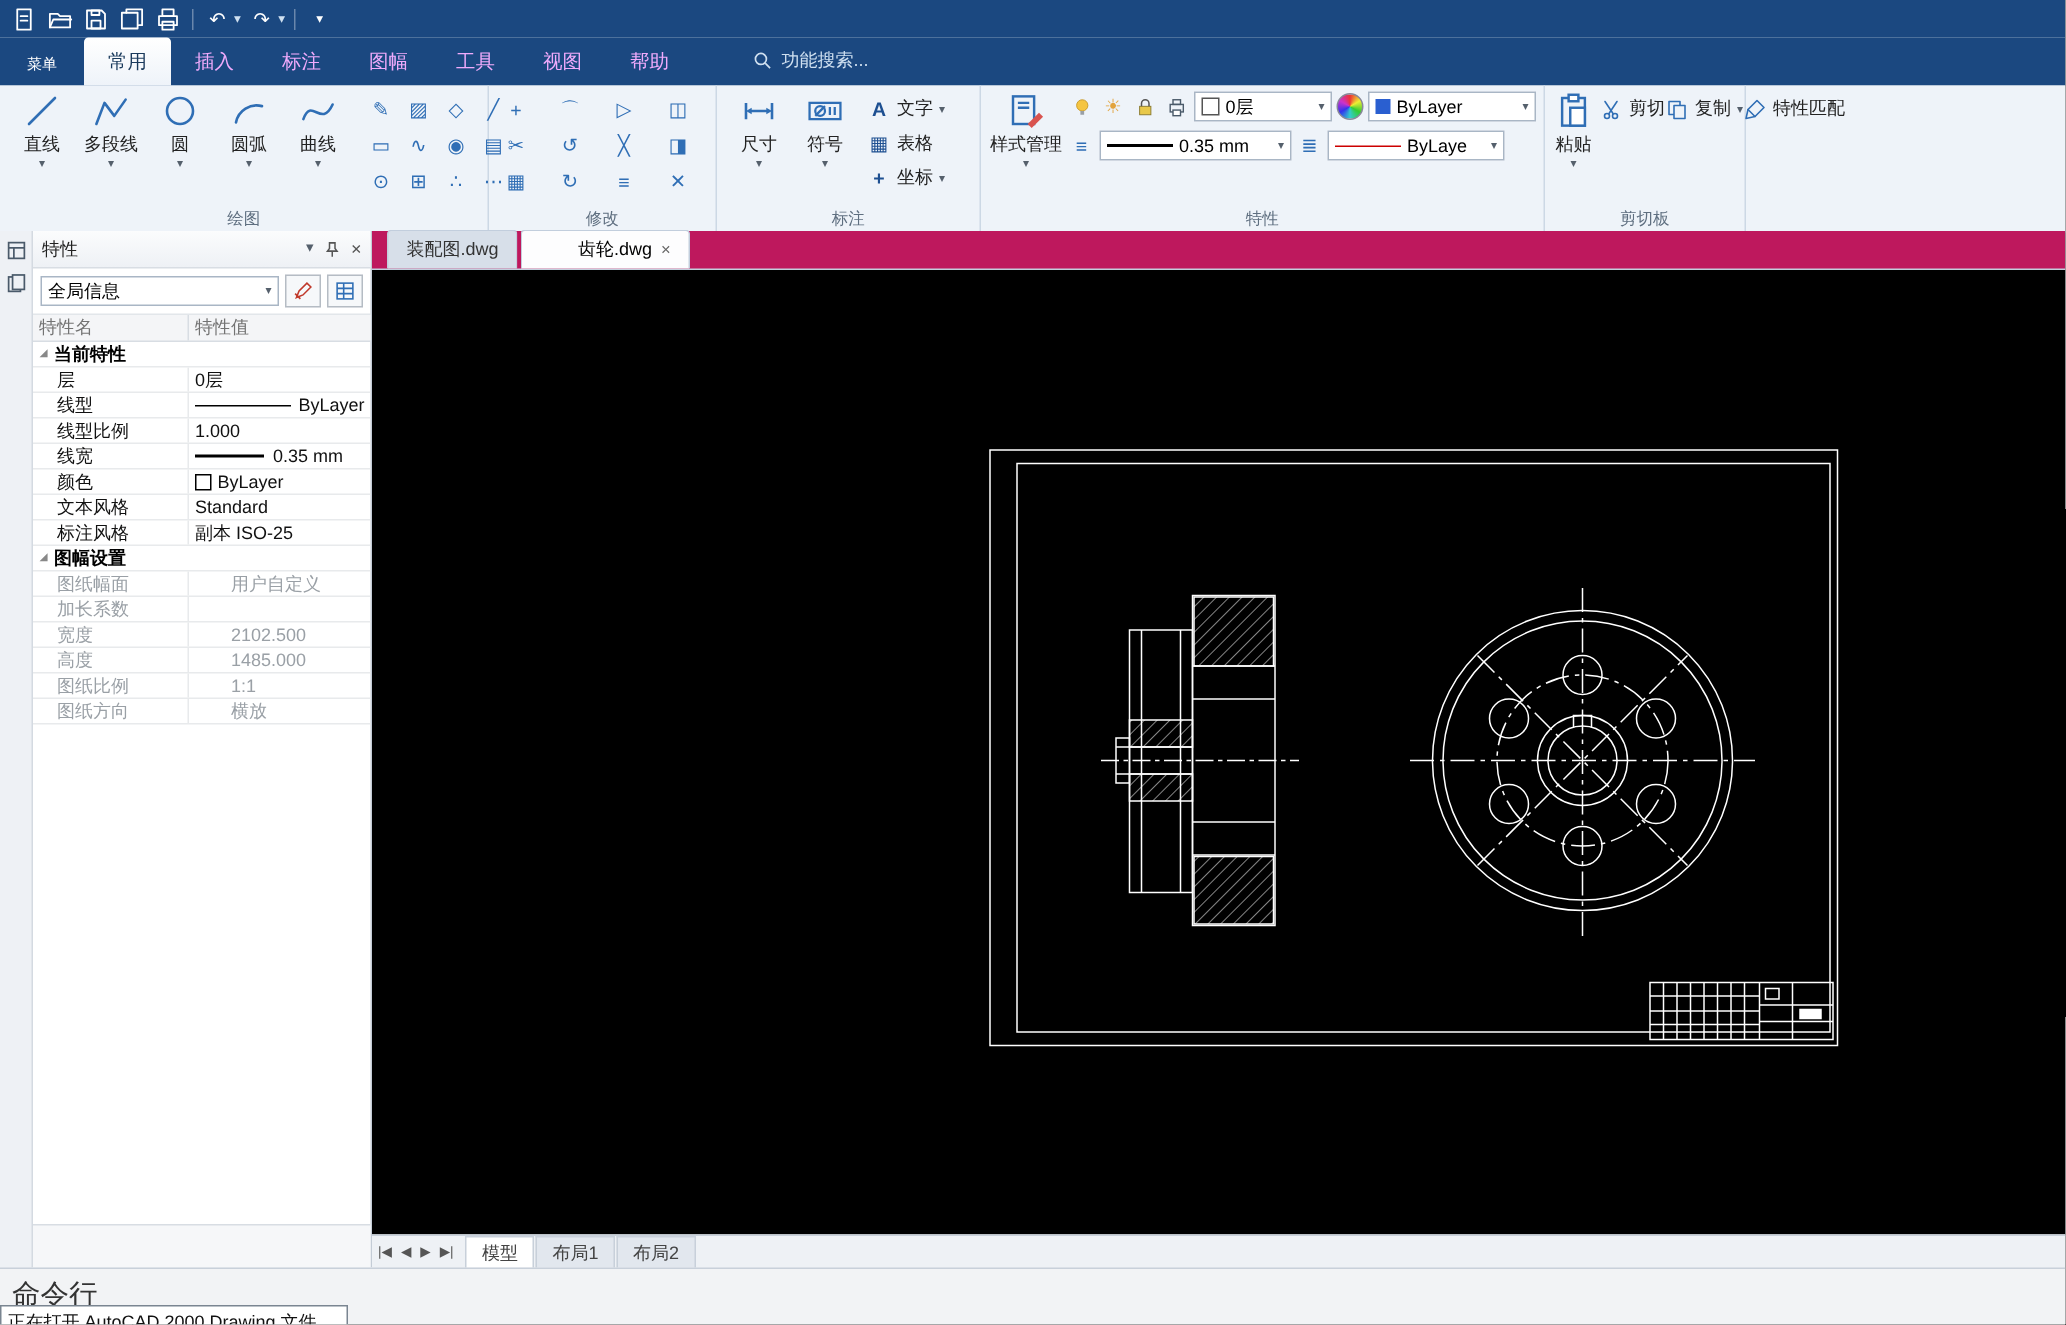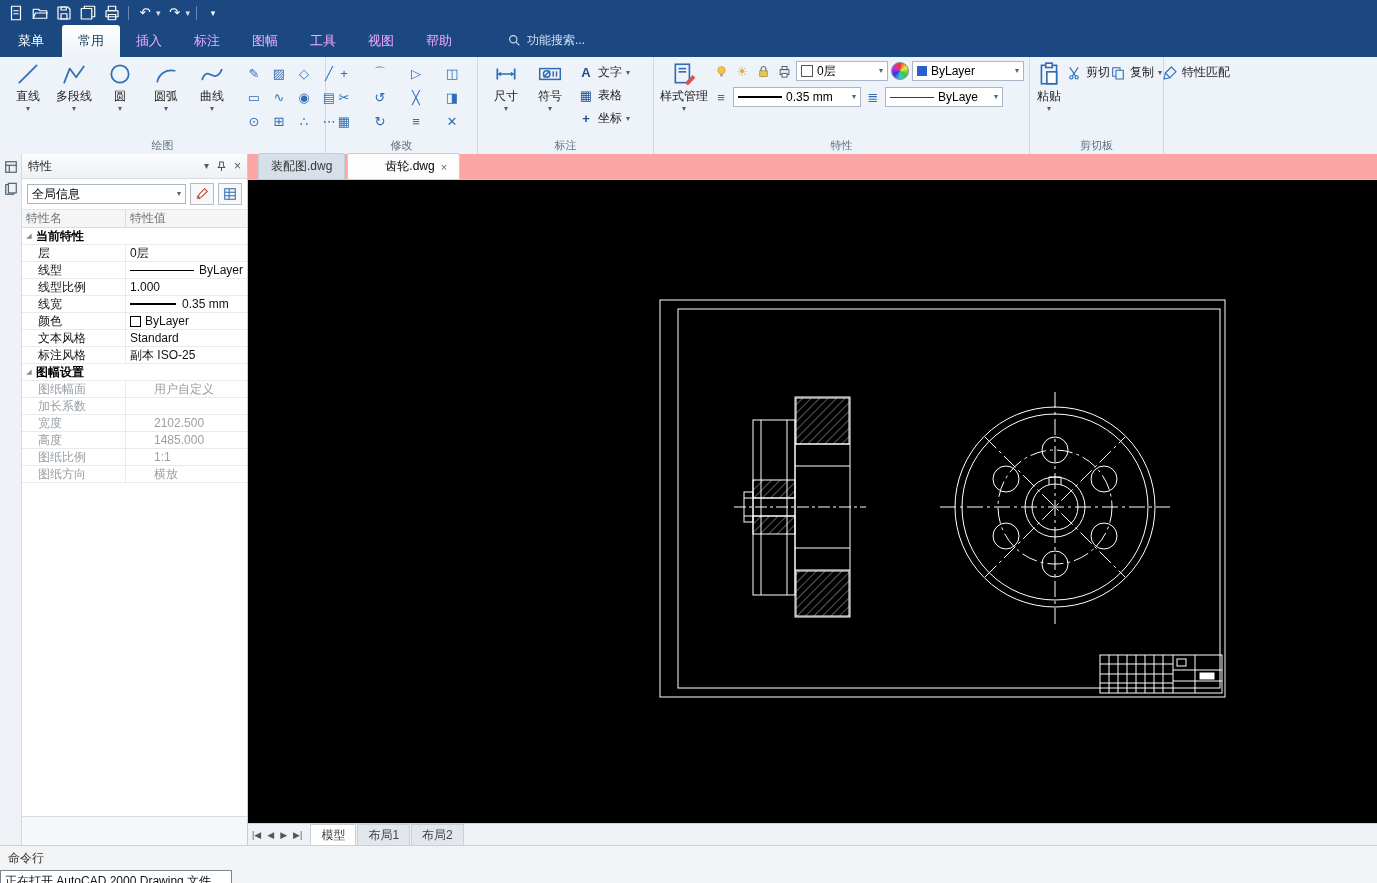--- a/index.html
+++ b/index.html
@@ -10,21 +10,21 @@
   .titlebar { position:absolute; left:0; top:0; width:1377px; height:25px; background:#1b4880; display:flex; align-items:center; color:#fff; }
   .qat { display:flex; align-items:center; gap:4px; padding-left:6px; }
   .qat .qbtn { width:20px; height:18px; display:flex; align-items:center; justify-content:center; color:#fff; }
   .qat .qbtn svg { width:14px; height:14px; }
   .qat .qsep { width:1px; height:14px; background:rgba(255,255,255,.35); margin:0 2px; }
   .qat .qcaret { font-size:9px; color:#cfe0f0; margin-left:-3px; }
   .win-title { position:absolute; left:0; right:0; text-align:center; font-size:12px; color:#f0f5fb; pointer-events:none; white-space:nowrap; }
 
   
   .menubar { position:absolute; left:0; top:25px; width:1377px; height:32px; background:#1b4880; display:flex; align-items:flex-end; color:#fff; }
-  .menu-btn { padding:7px 18px; font-size:13px; color:#fff; }
+  .menu-btn { padding:7px 18px; font-size:10px; color:#fff; }
   .mtab { padding:7px 16px; font-size:13px; color:#f0abfc; cursor:default; }
   .mtab.active { background:linear-gradient(#ffffff,#eef3f9); color:#1a3a5c; border-radius:3px 3px 0 0; }
   .menu-search { display:flex; align-items:center; gap:6px; margin-left:40px; padding-bottom:8px; color:#cfe0f0; }
   .menu-search svg { width:13px; height:13px; }
 
   
   .ribbon { position:absolute; left:0; top:57px; width:1377px; height:97px; background:#eef3f9; border-bottom:1px solid #c2cedd; display:flex; }
   .rgroup { position:relative; border-right:1px solid #ccd8e5; padding:4px 6px 16px 6px; box-sizing:border-box; }
   .grp-label { position:absolute; bottom:1px; left:0; width:100%; text-align:center; font-size:11px; color:#5f6f80; }
   .bigtool { display:flex; flex-direction:column; align-items:center; width:44px; color:#222; }
@@ -82,38 +82,38 @@
   .prow.group { color:#000; }
   .tri { width:14px; text-align:center; font-size:7px; color:#888; }
   .prow.dis { color:#9aa0a6;gap:24px; }
   .lt { flex:1; height:1px; background:#000; margin-right:5px; }
   .lw { width:46px; height:2px; background:#000; margin-right:6px; }
   .sw { width:9px; height:9px; border:1px solid #000; background:#fff; margin-right:4px; }
   .pp-filler { flex:1; }
   .pp-footer { height:28px; border-top:1px solid #d8dde3; background:#f6f7f9; }
 
   
-  .doc-tabs { position:absolute; left:248px; top:154px; width:1129px; height:26px; background:#fca5a5; border-bottom:1px solid #c2cedd; display:flex; align-items:flex-end; padding-left:10px; box-sizing:border-box; }
+  .doc-tabs { position:absolute; left:248px; top:154px; width:1129px; height:26px; background:#be185d; border-bottom:1px solid #c2cedd; display:flex; align-items:flex-end; padding-left:10px; box-sizing:border-box; }
   .dtab { display:flex; align-items:center; gap:6px; padding:4px 12px; font-size:12px; color:#333; border:1px solid #c2cedd; border-bottom:none; background:#d7dfe9; border-radius:3px 3px 0 0; margin-right:2px; }
   .dtab.active { background:#fdfdfe; color:#000;padding-left:37px; }
   .dtab .x { font-size:11px; color:#666; }
 
   
   .canvas { position:absolute; left:248px; top:180px; width:1129px; height:643px; background:#000; }
   .cad-svg { display:block; width:1129px; height:643px; }
 
   
   .layout-bar { position:absolute; left:248px; top:823px; width:1129px; height:22px; background:#eef1f5; border-top:1px solid #c8d0da; display:flex; align-items:center; padding-left:4px; box-sizing:border-box; color:#444; }
   .nav-arrows { display:flex; gap:6px; font-size:9px; color:#555; margin-right:8px; }
   .ltab { padding:2px 10px; border:1px solid #c8d0da; border-bottom:none; background:#e2e7ee; font-size:12px; margin-right:1px; }
   .ltab.active { background:#fff; font-weight:normal; }
 
   
   .command { position:absolute; left:0; top:845px; width:1377px; height:38px; background:#f2f3f5; border-top:1px solid #c8d0da; box-sizing:border-box; }
-  .cmd-label { padding:4px 0 0 8px; color:#333; font-size:12px; }
+  .cmd-label { padding:4px 0 0 8px; color:#333; font-size:19px; }
   .cmd-msg { position:absolute; left:0; top:24px; width:232px; height:20px; background:#fff; border:1px solid #7a8591; font-size:12px; color:#111; padding:2px 4px; box-sizing:border-box; white-space:nowrap; overflow:hidden; }
 </style>
 </head>
 <body>
 
 <div class="app">
 
   <div class="titlebar">
     <div class="qat" id="qat">
         <span class="qbtn">

